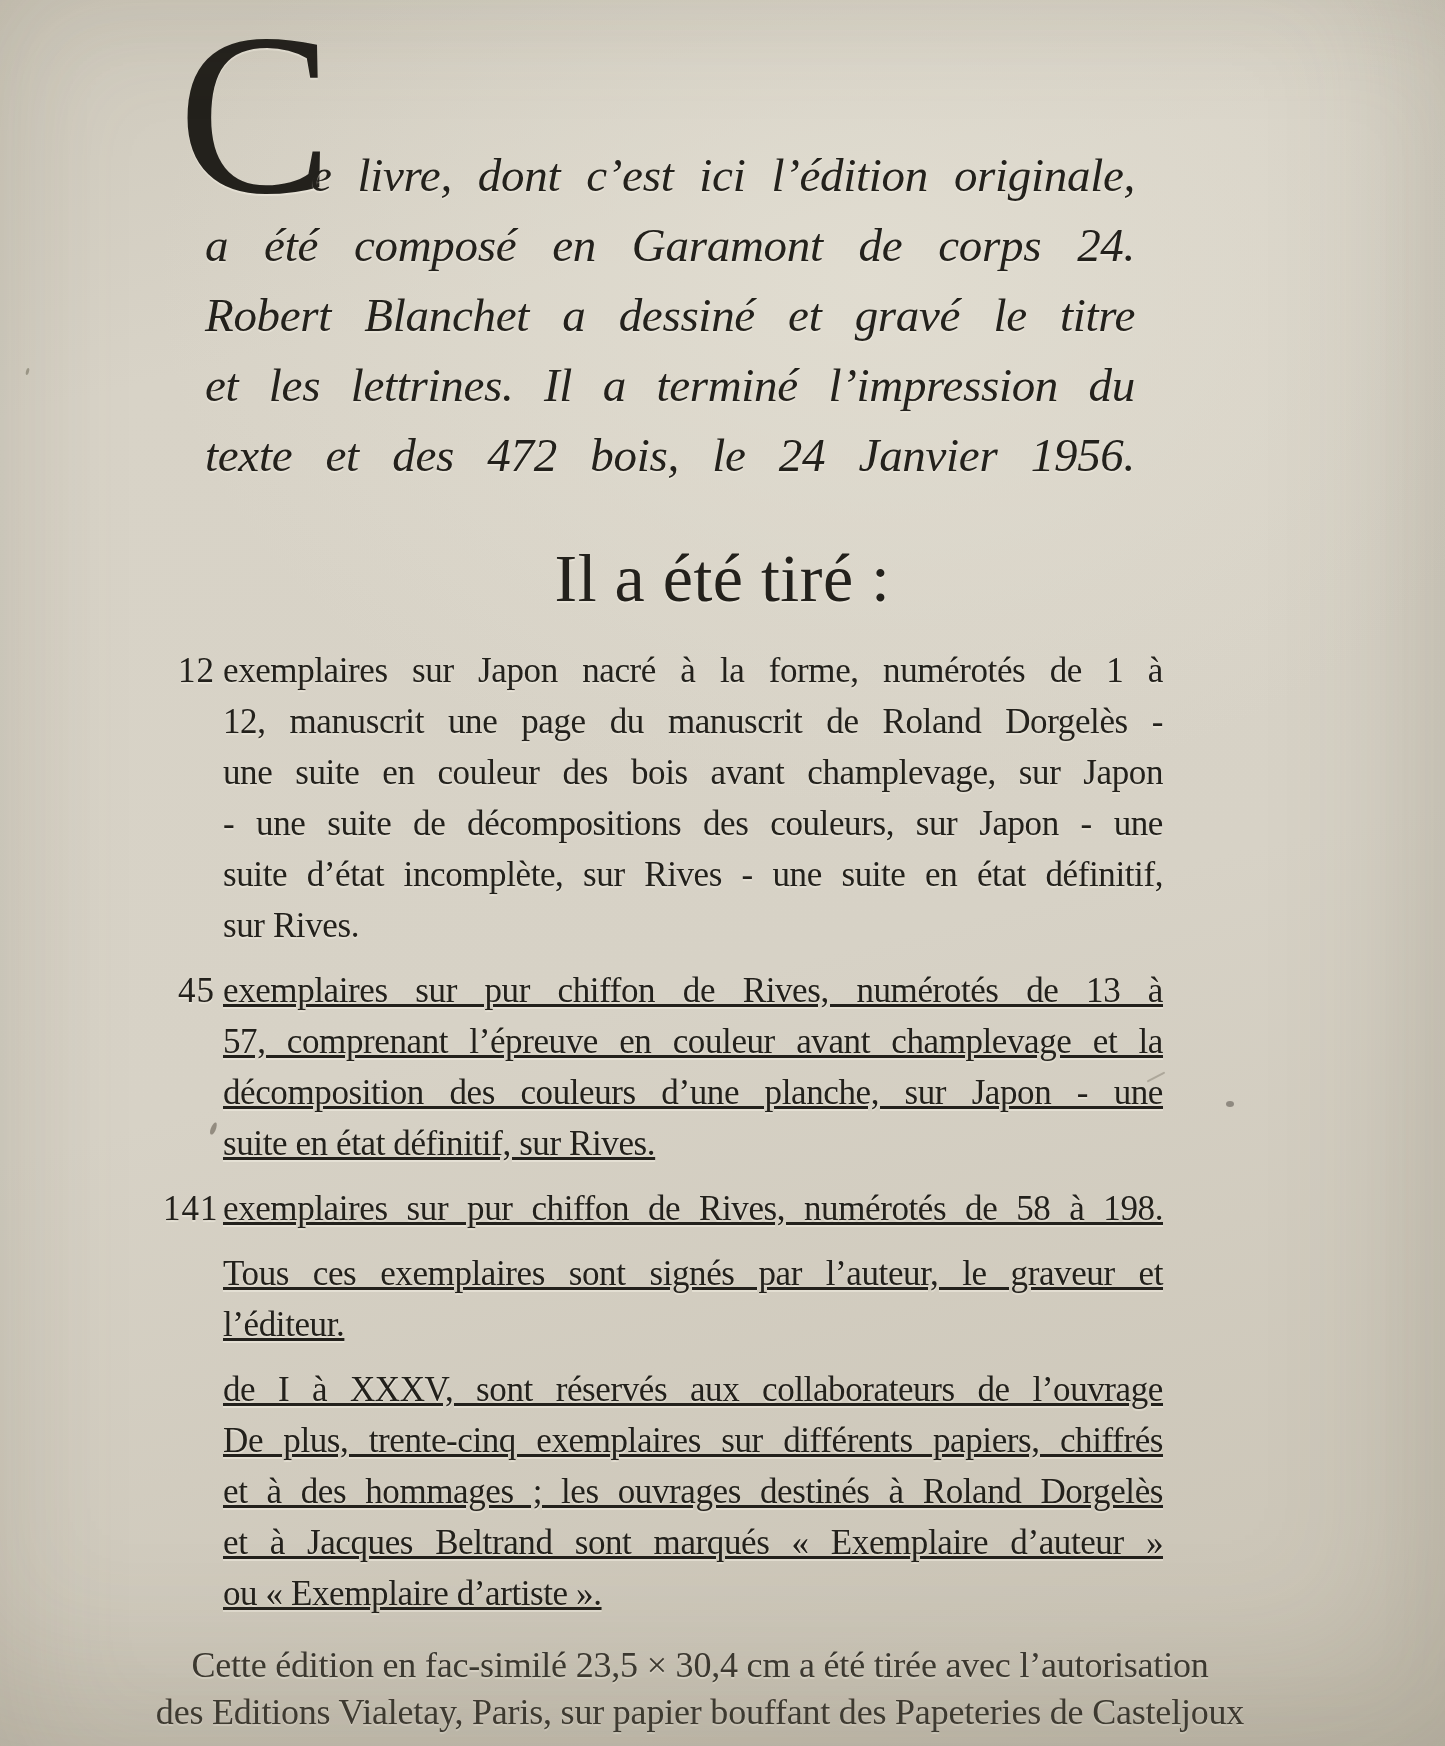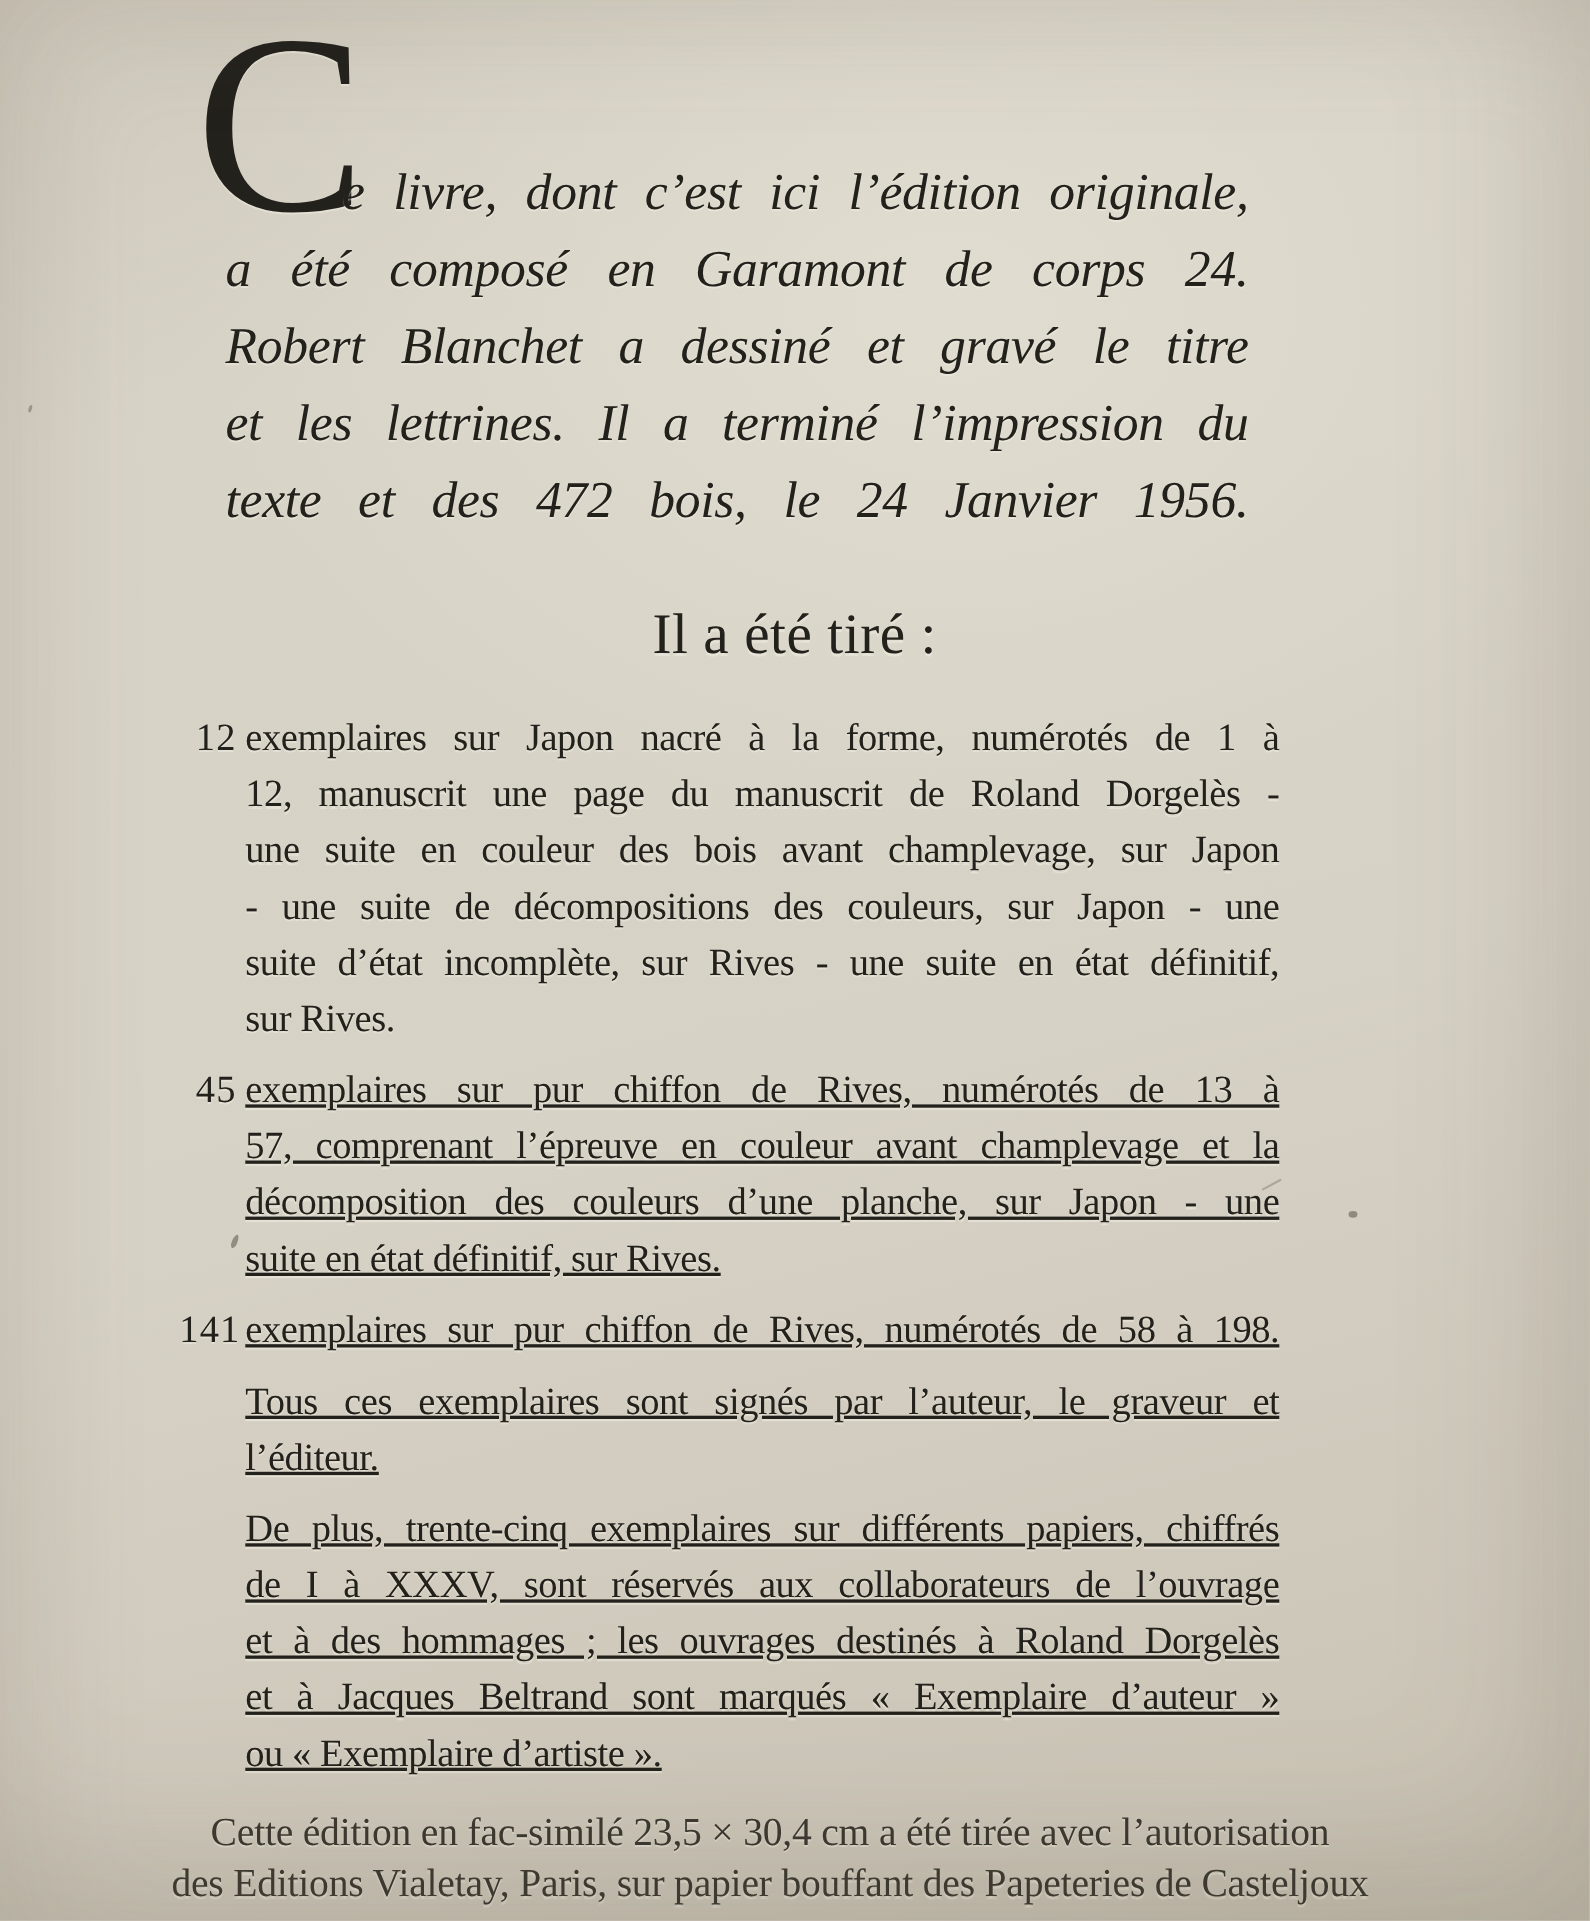--- a/index.html
+++ b/index.html
@@ -52,21 +52,21 @@
   .intro .line.first{ text-indent:106px; }
 
   
   .jl{ text-align:justify;text-align-last:justify;white-space:nowrap; }
   .ll{ text-align:left;text-align-last:left;white-space:nowrap; }
 
   
   .heading{
     position:absolute;left:0;right:0;top:538px;
     text-align:center;
-    font-size:52px;line-height:80px;
+    font-size:68px;line-height:80px;
     letter-spacing:.5px;
   }
 
   
   .list{
     position:absolute;left:163px;top:645px;width:1000px;
     font-size:35px;line-height:51px;
     letter-spacing:-.4px;
     font-variant-numeric:oldstyle-nums;
   }
@@ -147,22 +147,22 @@
       <span class="num">141</span>
       <div class="jl">exemplaires sur pur chiffon de Rives, numérotés de 58 à 198.</div>
     </div>
 
     <div class="para">
       <div class="jl">Tous ces exemplaires sont signés par l’auteur, le graveur et</div>
       <div class="ll">l’éditeur.</div>
     </div>
 
     <div class="para">
+      <div class="jl">de I à XXXV, sont réservés aux collaborateurs de l’ouvrage</div>
       <div class="jl">De plus, trente-cinq exemplaires sur différents papiers, chiffrés</div>
-      <div class="jl">de I à XXXV, sont réservés aux collaborateurs de l’ouvrage</div>
       <div class="jl">et à des hommages ; les ouvrages destinés à Roland Dorgelès</div>
       <div class="jl">et à Jacques Beltrand sont marqués « Exemplaire d’auteur »</div>
       <div class="ll">ou « Exemplaire d’artiste ».</div>
     </div>
 
   </div>
 
   <div class="colophon ink">
     <div>Cette édition en fac-similé 23,5 × 30,4 cm a été tirée avec l’autorisation</div>
     <div>des Editions Vialetay, Paris, sur papier bouffant des Papeteries de Casteljoux</div>

